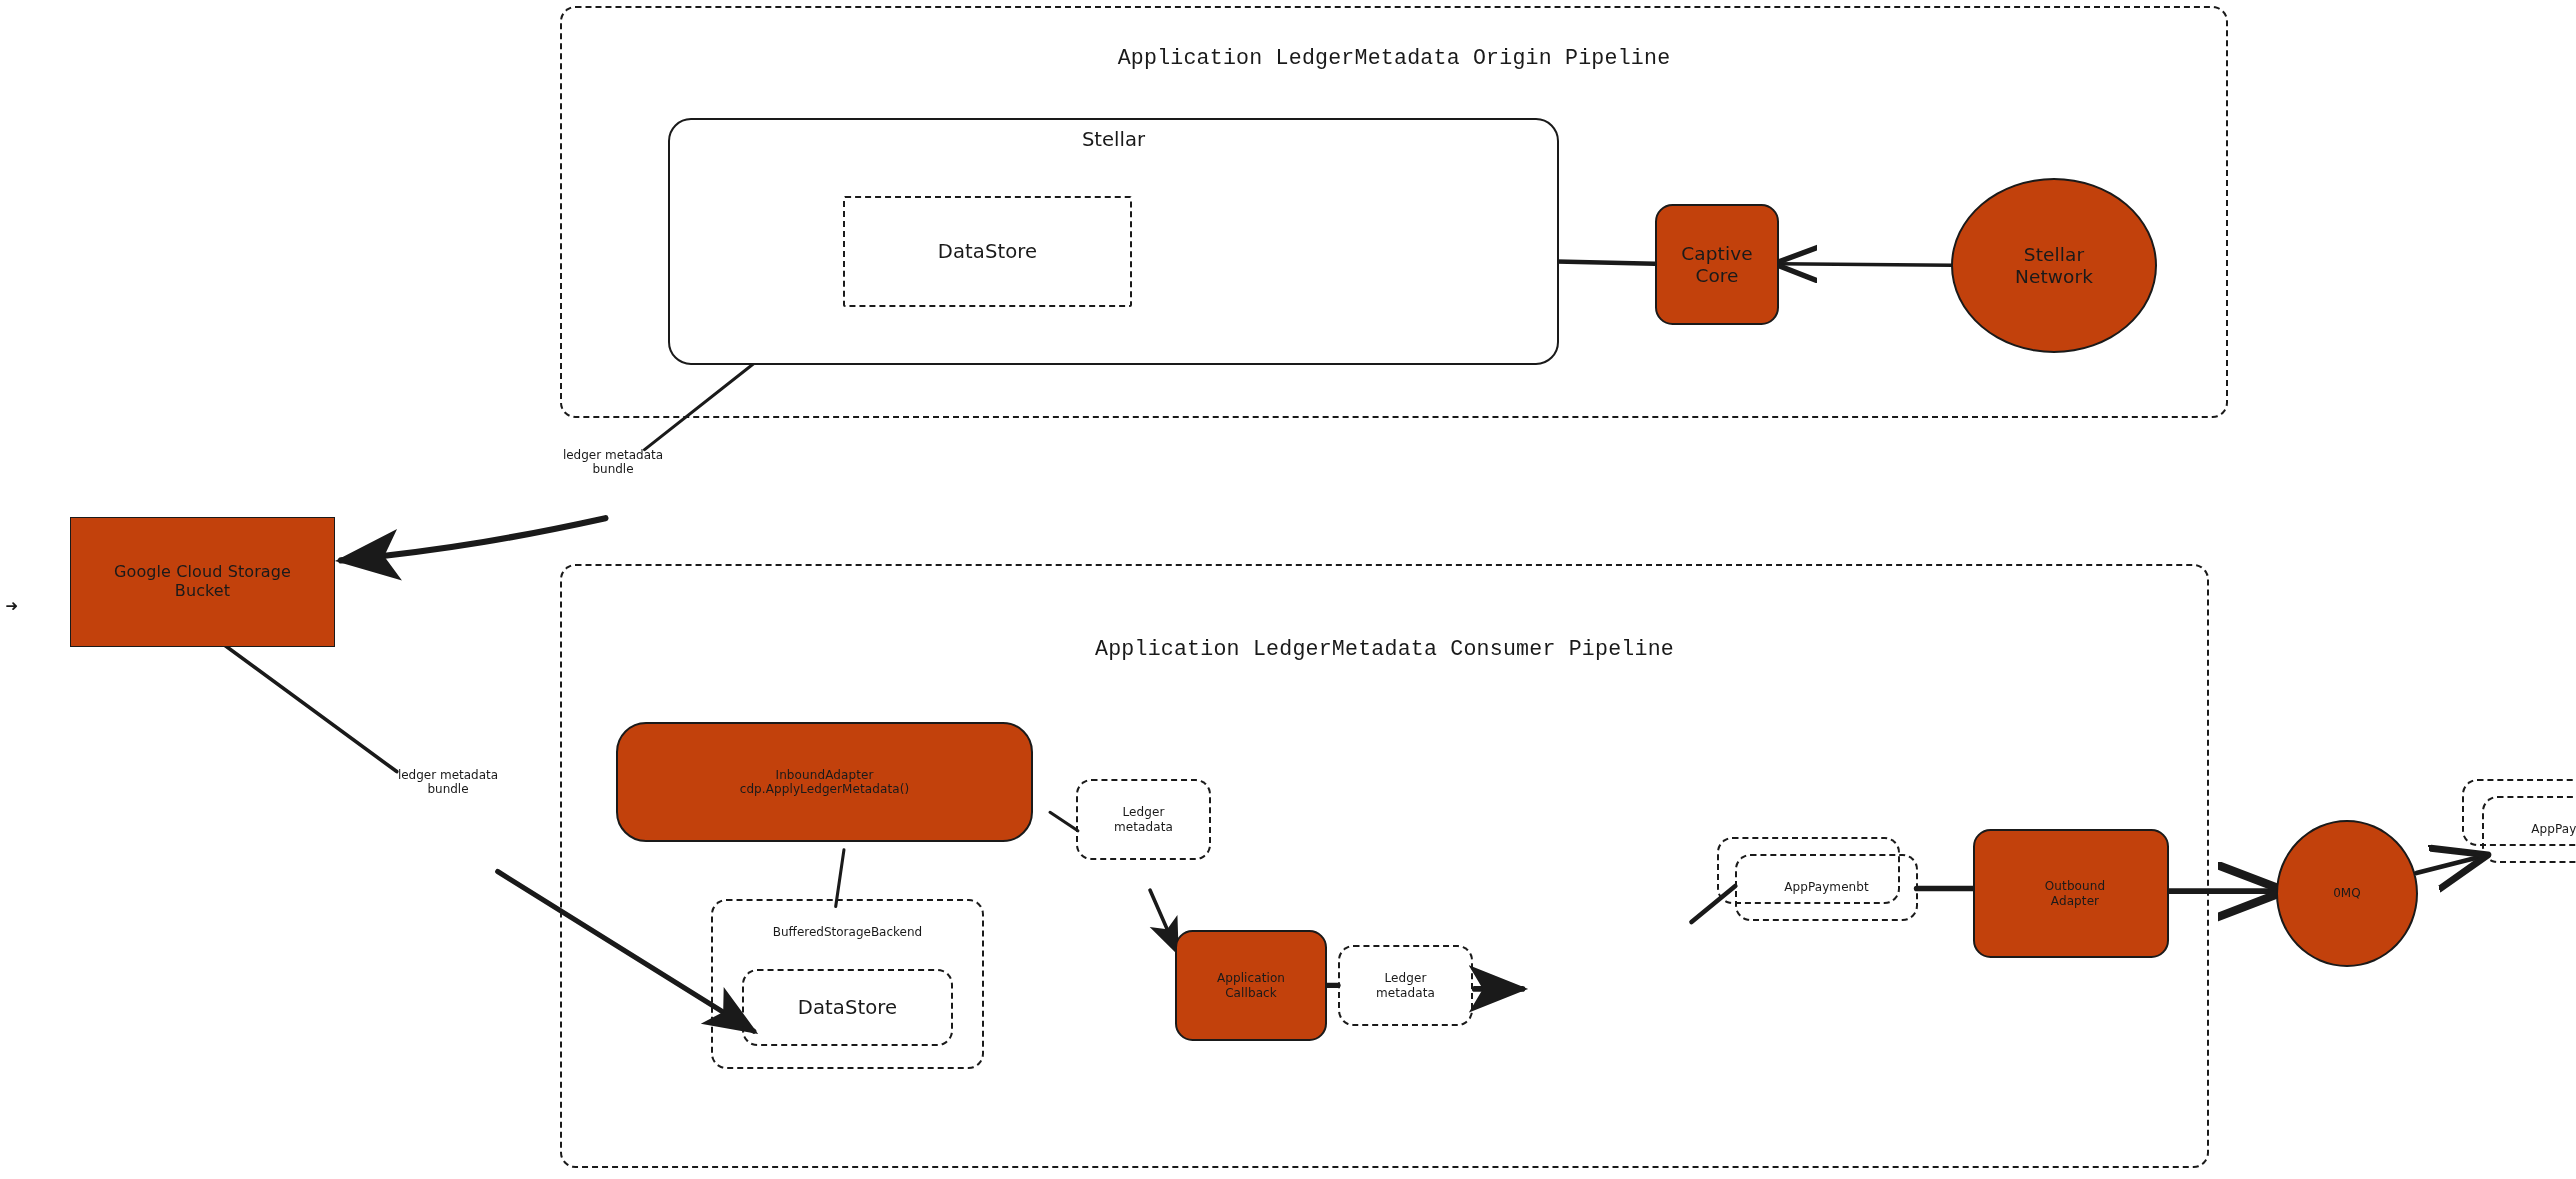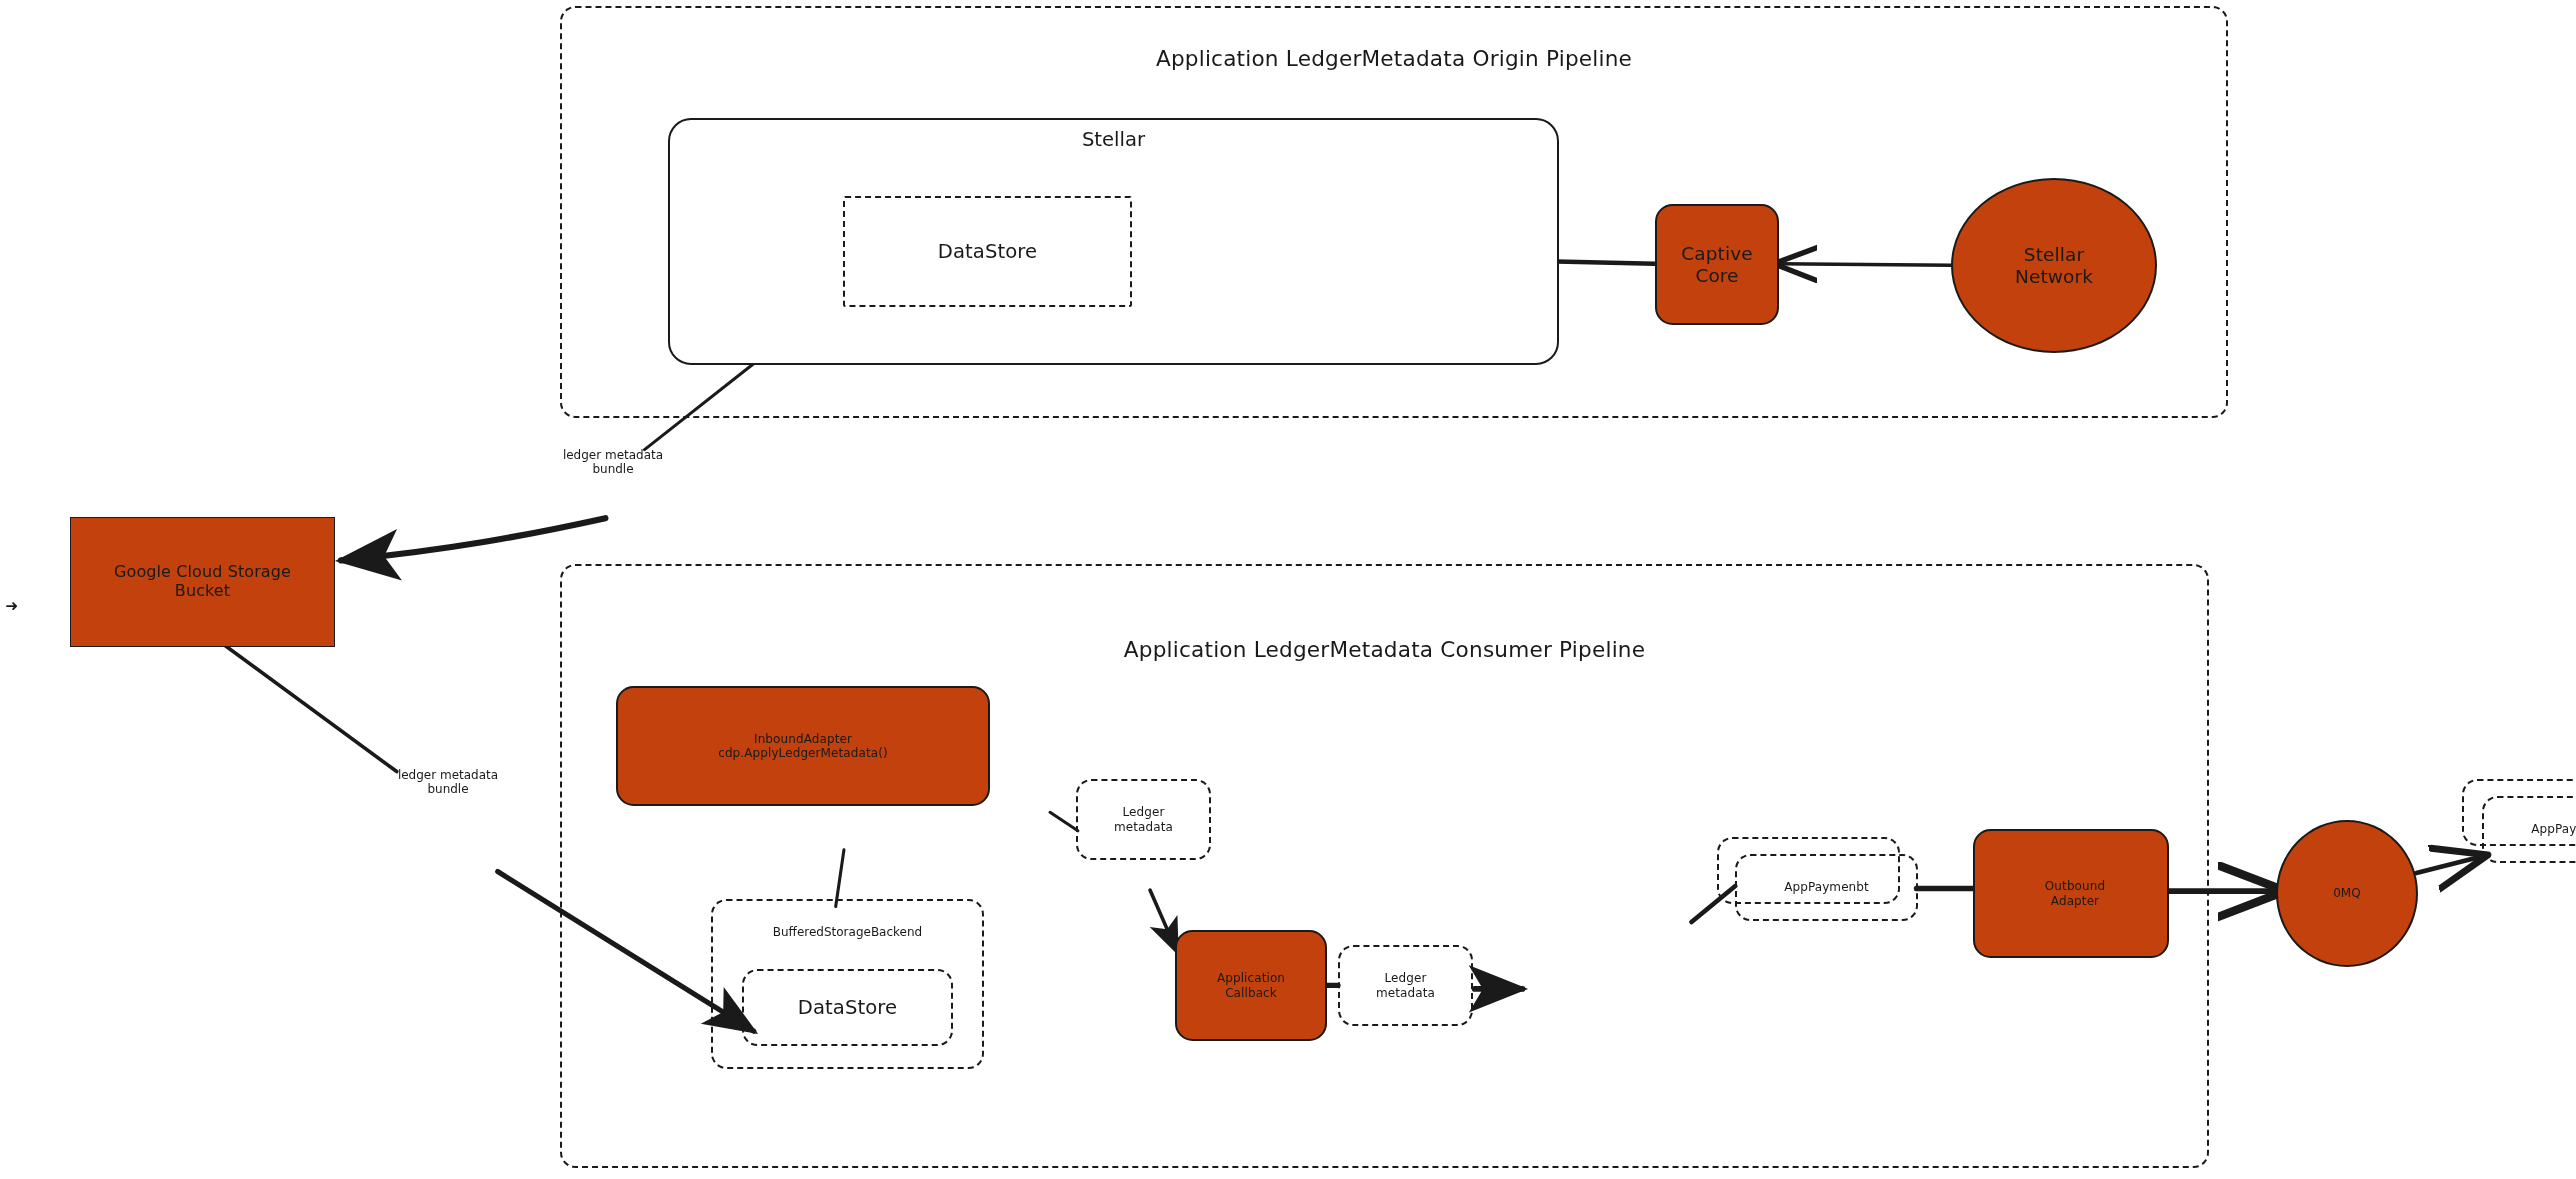--- a/index.html
+++ b/index.html
@@ -95,21 +95,21 @@
   }
   .edge-label {
     position: absolute;
     color: #1a1a1a;
     text-align: center;
     white-space: pre-line;
     line-height: 1.2;
     font-family: "DejaVu Sans", sans-serif;
   }
   
-  .t-xxl { font-size: 21.6px; }
+  .t-xxl { font-size: 21.6px; font-family: Liberation Mono, monospace; }
   .t-xl  { font-size: 19.6px; }
   .t-lg  { font-size: 18.5px; }
   .t-md  { font-size: 16px; margin-top: 30px; }
   .t-sm  { font-size: 12px; }
   .stray-arrow {
     position: absolute;
     color: #1a1a1a;
     font-size: 15.5px;
     line-height: 1;
   }
@@ -183,21 +183,21 @@
 bundle</div>
 
   <div class="edge-label t-sm" style="left:350px; top:768px; width:196px;">ledger metadata
 bundle</div>
 
   <div class="stray-arrow" style="left:5.2px; top:599px;">➜</div>
 
   <div class="container" style="left:560px; top:564px; width:1649px; height:604px;"></div>
   <div class="container-title t-xxl" style="left:560px; top:637px; width:1649px;">Application LedgerMetadata Consumer Pipeline</div>
 
-  <div class="node solid-round t-sm" style="left:616px; top:686px; width:374px; height:120px;">InboundAdapter
+  <div class="node solid-round t-sm" style="left:616px; top:722px; width:417px; height:120px;border-radius:30px;">InboundAdapter
 cdp.ApplyLedgerMetadata()</div>
 
   <div class="node dashed-round" style="left:711px; top:899px; width:273px; height:170px;"></div>
   <div class="edge-label t-sm" style="left:711px; top:925px; width:273px;">BufferedStorageBackend</div>
 
   <div class="node dashed-round t-xl" style="left:742px; top:969px; width:211px; height:77px;">DataStore</div>
 
   <div class="node dashed-round t-sm" style="left:1076px; top:779px; width:135px; height:81px;">Ledger
 metadata</div>
 

